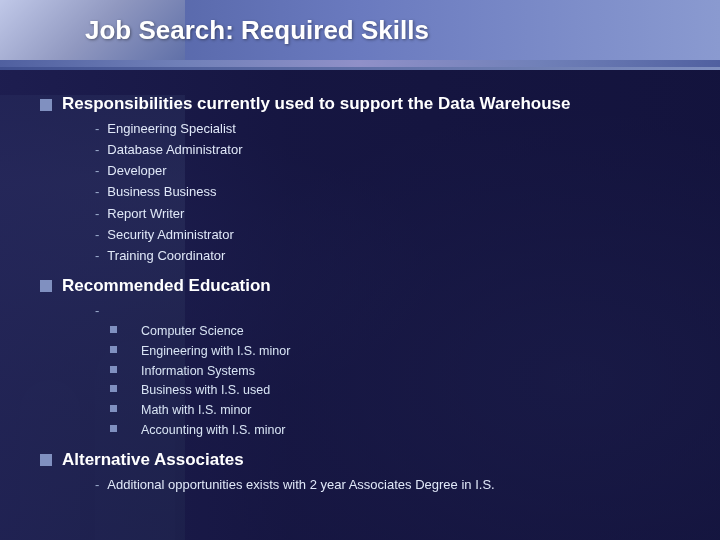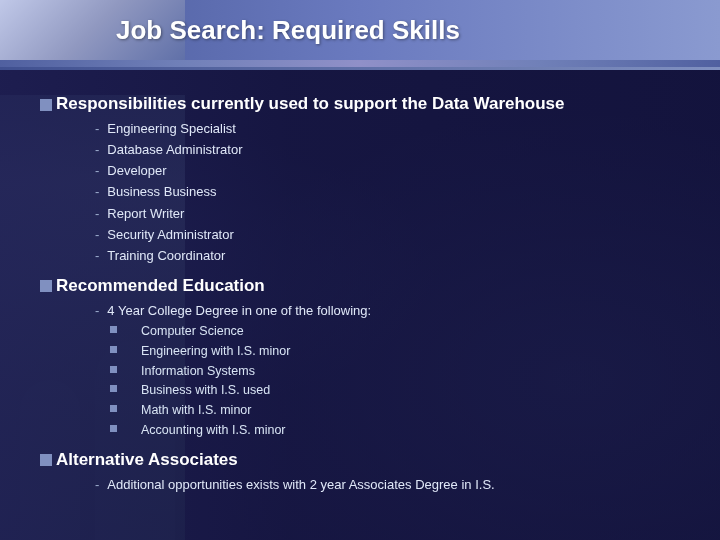--- a/index.html
+++ b/index.html
@@ -39,21 +39,21 @@
       background: 
         radial-gradient(ellipse at 80% 70%, rgba(100,120,200,0.15) 0%, transparent 50%),
         radial-gradient(ellipse at 10% 50%, rgba(80,100,180,0.2) 0%, transparent 40%);
     }
 
     
     .title-bar {
       position: relative;
       z-index: 2;
       background: linear-gradient(to right, #4a5a9a, #6a7abf, #8a9ad0);
-      padding: 12px 20px 12px 116px;
+      padding: 12px 20px 12px 85px;
       min-height: 60px;
       display: flex;
       align-items: center;
     }
 
     .title-bar::before {
       content: '';
       position: absolute;
       left: 0; top: 0;
       width: 185px; height: 100%;
@@ -74,21 +74,21 @@
       position: relative;
       z-index: 2;
       padding: 14px 30px 10px 40px;
       color: white;
     }
 
     
     .section-header {
       display: flex;
       align-items: center;
-      gap: 4px;
+      gap: 10px;
       margin-bottom: 5px;
       margin-top: 10px;
     }
 
     .bullet-square {
       width: 12px;
       height: 12px;
       background: #8090c0;
       flex-shrink: 0;
       margin-top: 1px;
@@ -279,21 +279,20 @@
     </div>
 
     <div class="section-header">
       <div class="bullet-square"></div>
       <span class="section-title">Recommended Education</span>
     </div>
 
     <div class="items-container">
       <div class="list-item">
         <span class="dash">-</span>
-        <span>4 Year College Degree in one of the following:</span>
       </div>
     </div>
 
     <div class="sub-items-container">
       <div class="sub-item">
         <div class="sub-bullet"></div>
         <span>Computer Science</span>
       </div>
       <div class="sub-item">
         <div class="sub-bullet"></div>

